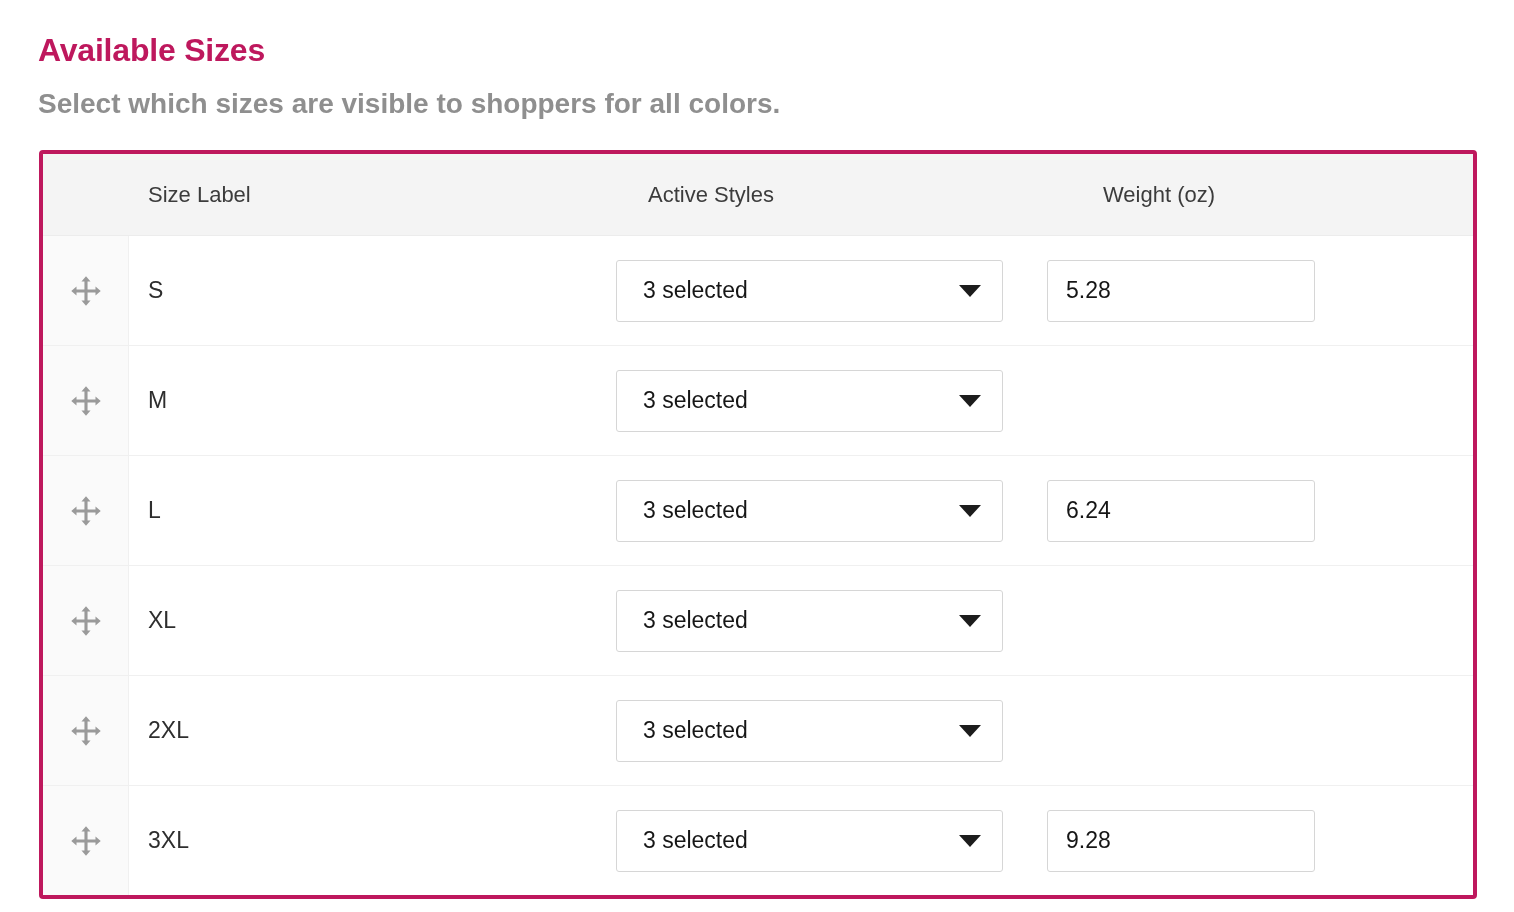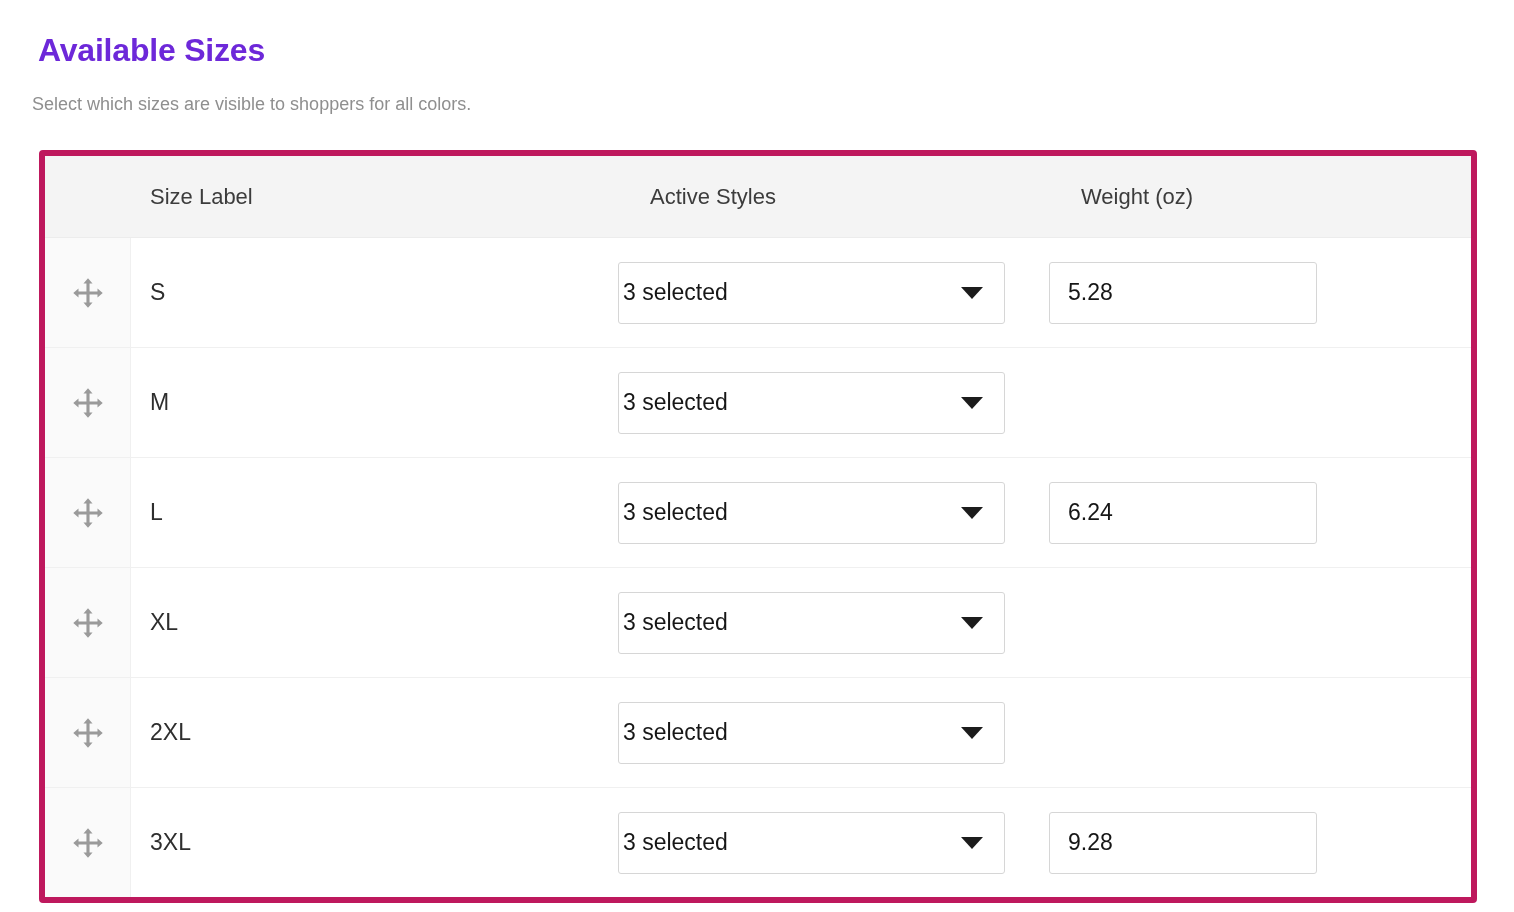--- a/index.html
+++ b/index.html
@@ -22,43 +22,43 @@
     box-sizing: border-box;
     padding: 0;
   }
 
   .page-title {
     position: absolute;
     left: 38px;
     top: 30px;
     font-size: 32px;
     font-weight: bold;
-    color: #6d28d9;
+    color: #be185d;
     letter-spacing: -0.2px;
     line-height: 40px;
     white-space: nowrap;
   }
 
   .page-subtitle {
     position: absolute;
-    left: 32px;
+    left: 38px;
     top: 90px;
-    font-size: 18px;
-    font-weight: normal;
+    font-size: 28px;
+    font-weight: bold;
     color: #8f8f8f;
     line-height: 28px;
     white-space: nowrap;
   }
 
   .sizes-table {
     position: absolute;
     left: 39px;
     top: 150px;
     width: 1438px;
-    border: 6px solid #be185d;
+    border: 4px solid #be185d;
     border-radius: 4px;
     box-sizing: border-box;
     background: #0c4a6e;
     overflow: hidden;
   }
 
   .table-header {
     display: flex;
     align-items: center;
     height: 81px;
@@ -70,21 +70,21 @@
   .col-weight { flex: 1 1 auto; }
 
   .table-header .th {
     font-size: 22px;
     color: #3c3c3c;
     font-weight: normal;
     white-space: nowrap;
   }
   .table-header .col-label  { padding-left: 19px; box-sizing: border-box; }
   .table-header .col-styles { padding-left: 0px; margin-left: 32px; }
-  .table-header .col-weight { padding-left: 0px; }
+  .table-header .col-weight { padding-left: 0px; margin-left: 24px; }
 
   .table-row {
     display: flex;
     align-items: stretch;
     height: 109px;
     border-top: 1px solid #f0f0f0;
     background: #ffffff;
     position: relative;
   }
   .table-row:first-of-type { border-top: 1px solid #ececec; }
@@ -138,21 +138,21 @@
   .select-box {
     position: relative;
     width: 387px;
     height: 62px;
     border: 1px solid #d6d6d6;
     border-radius: 3px;
     background: #ffffff;
     box-sizing: border-box;
     display: flex;
     align-items: center;
-    padding-left: 4px;
+    padding-left: 26px;
     font-size: 23px;
     color: #161616;
     cursor: pointer;
     user-select: none;
   }
   .select-caret {
     position: absolute;
     right: 21px;
     top: 50%;
     transform: translateY(-50%);

